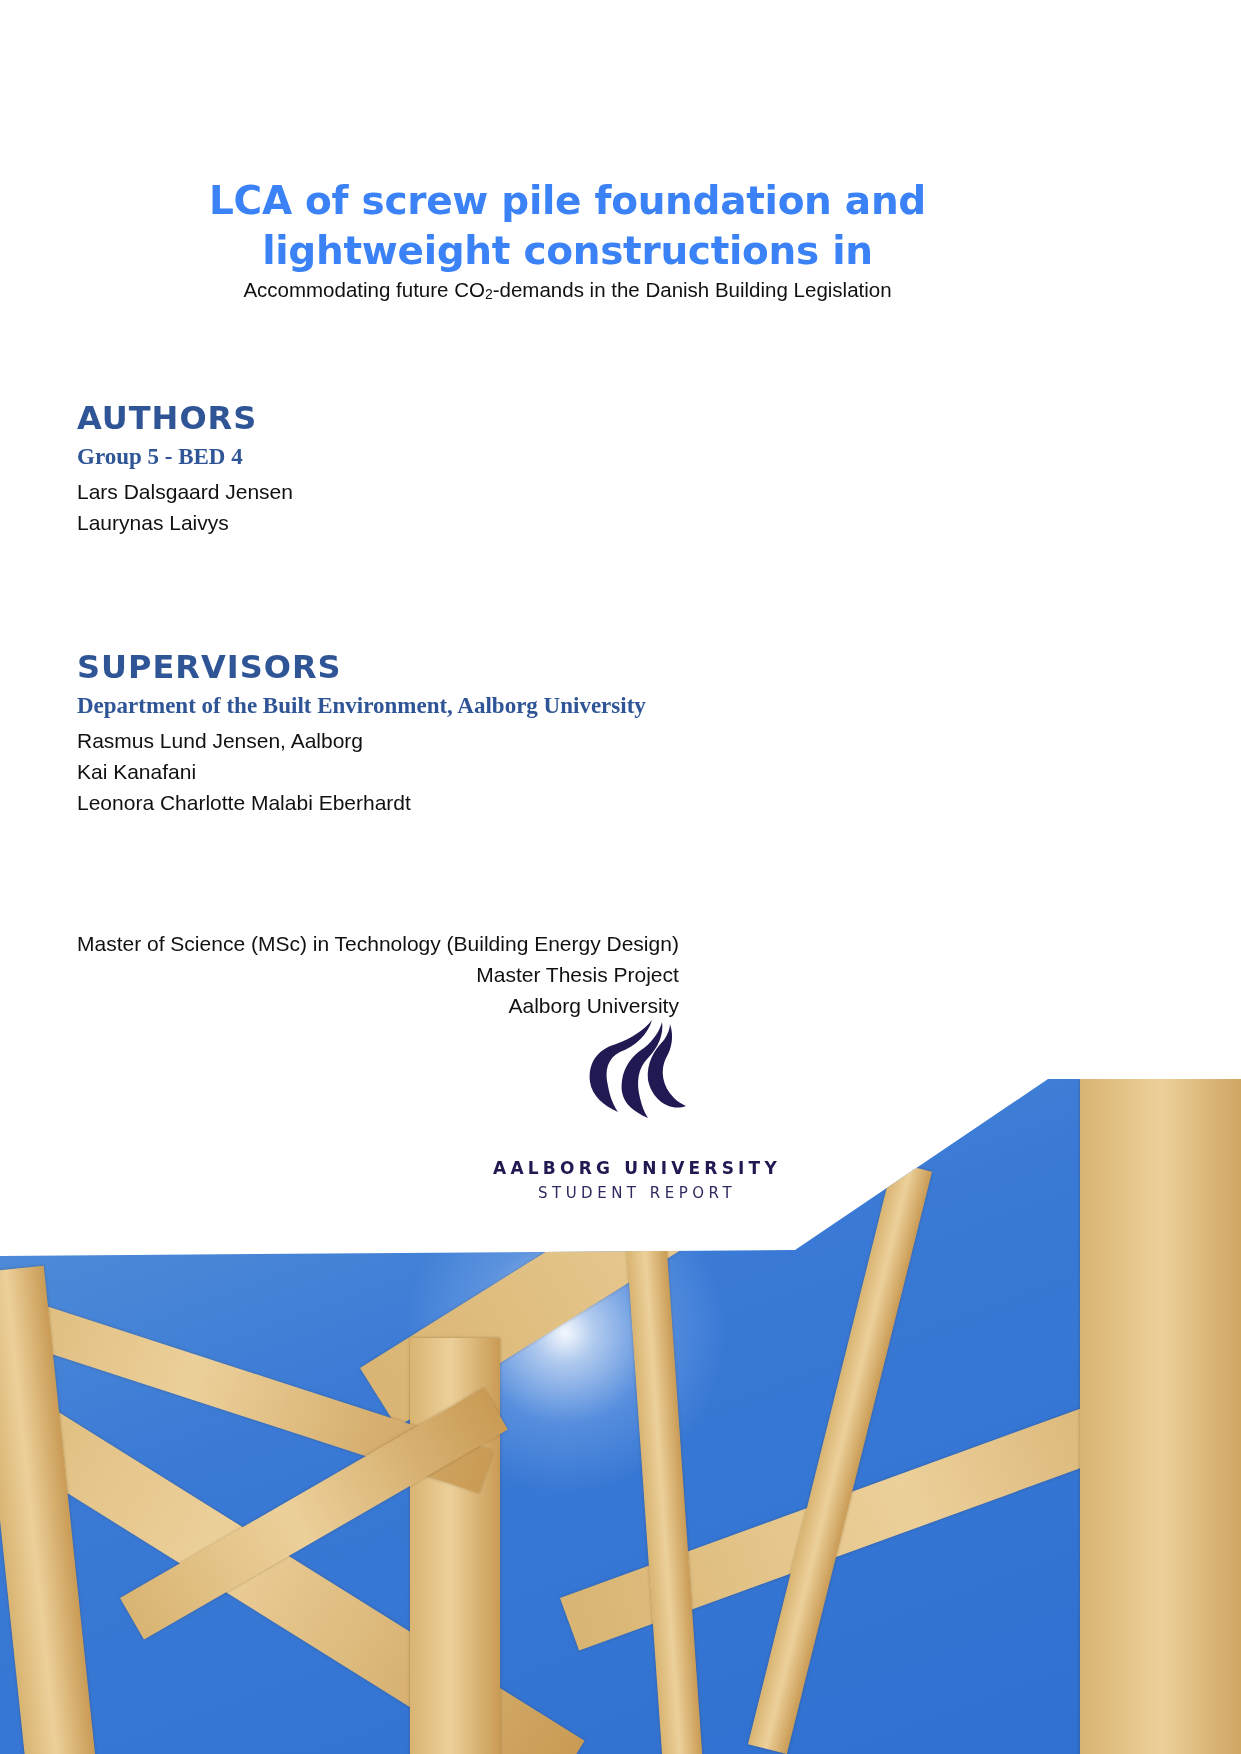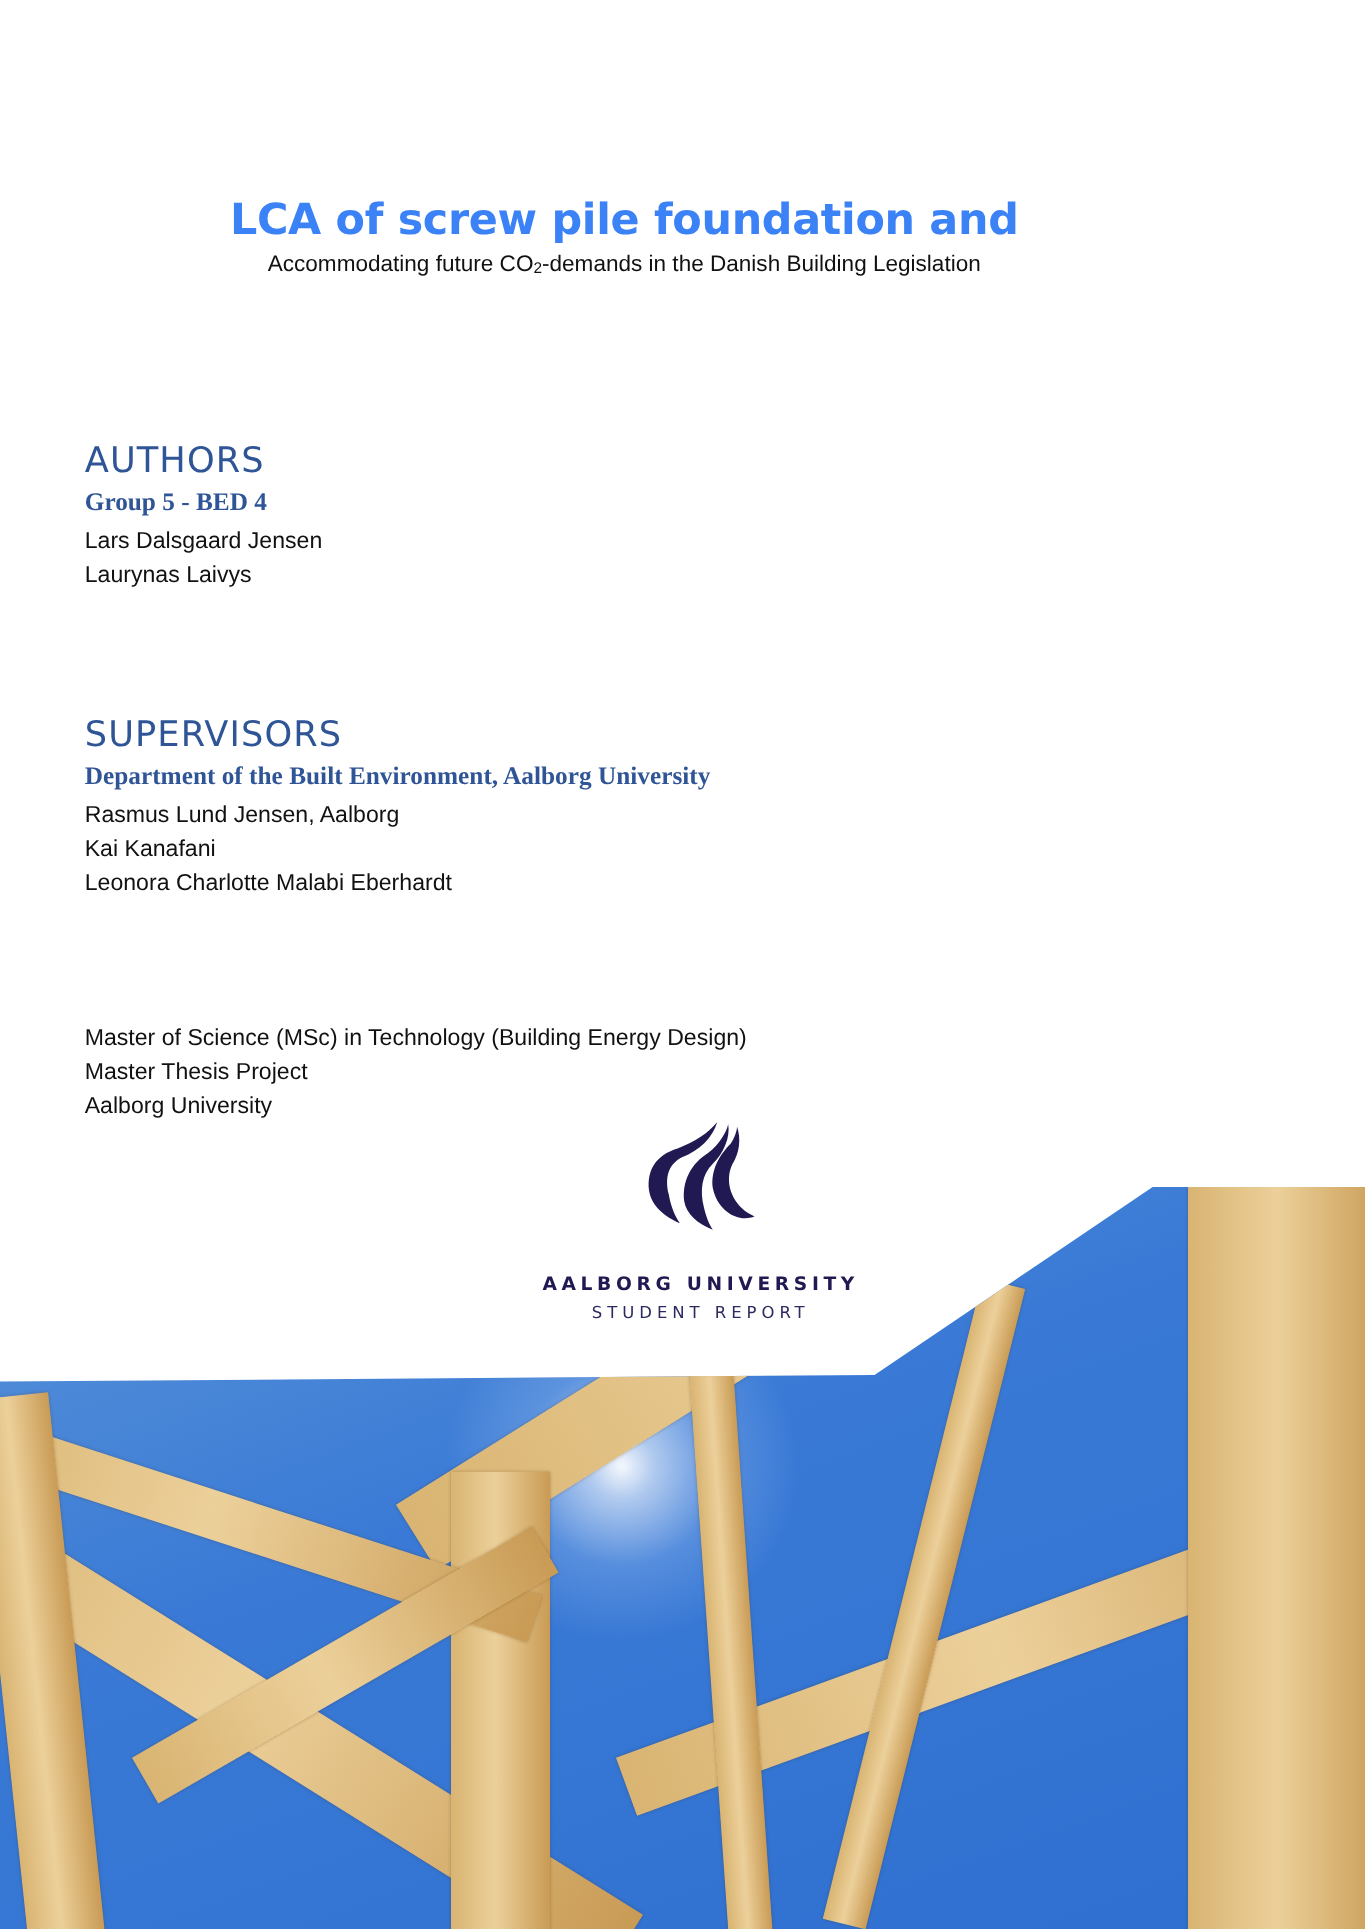--- a/index.html
+++ b/index.html
@@ -25,36 +25,36 @@
       margin-top: 0px;
       font-family: "Liberation Sans", sans-serif;
       font-size: 20.5px;
       line-height: 28px;
       color: #111111;
     }
     .section-heading {
       position: absolute; left: 77px;
       font-family: "DejaVu Sans", sans-serif;
       font-size: 32px; letter-spacing: 1px;
-      color: #2f5597; font-weight: normal; margin: 0; text-align: right;
+      color: #2f5597; font-weight: bold; margin: 0; text-align: right;
     }
     .subheading {
       position: absolute; left: 77px;
       font-family: Liberation Serif, serif;
       font-weight: bold; font-size: 23px; color: #2f5597;
     }
     .name-list {
       position: absolute; left: 77px; margin: 0; padding: 0; list-style: none;
       font-family: "Liberation Sans", sans-serif;
       font-size: 21px; line-height: 31px; color: #111111;
     }
     .program-list {
       position: absolute; left: 77px; top: 928px; margin: 0; padding: 0; list-style: none;
       font-family: "Liberation Sans", sans-serif;
-      font-size: 21px; line-height: 31px; color: #111111;
+      font-size: 21px; line-height: 31px; color: #111111; text-align: right;
     }
     .program-list .bold { font-weight: bold; }
 
     .photo {
       position: absolute; left: 0; top: 1078px; width: 1241px; height: 676px;
       clip-path: polygon(0px 178px, 795px 172px, 1048px 1px, 1241px 1px, 1241px 676px, 0px 676px);
       background:
         radial-gradient(circle at 565px 255px, rgba(255,255,255,0.95) 0px, rgba(255,255,255,0.6) 30px, rgba(210,230,255,0.2) 90px, rgba(0,0,0,0) 160px),
         linear-gradient(160deg, #5a94d8 0%, #3a7ad6 40%, #2e6fd0 100%);
     }
@@ -81,20 +81,21 @@
       font-size: 18px; color: #4c1d95; z-index: 4;
     }
     .source .cite { font-size: 17px; margin-left: 6px; }
   </style>
 </head>
 <body>
 
 <div class="title-block">
   <h1 class="main-title">
     <div>LCA of screw pile foundation and</div>
+    <div>lightweight constructions in</div>
   </h1>
   <div class="subtitle"><span>Accommodating future CO</span><sub style="font-size:14px;vertical-align:-2px">2</sub><span>-demands in the Danish Building Legislation</span></div>
 </div>
 
 <h2 class="section-heading" style="top:399px">AUTHORS</h2>
 <div class="subheading" style="top:444px">Group 5 - BED 4</div>
 <ul class="name-list" style="top:476px">
   <li>Lars Dalsgaard Jensen</li>
   <li>Laurynas Laivys</li>
 </ul>

